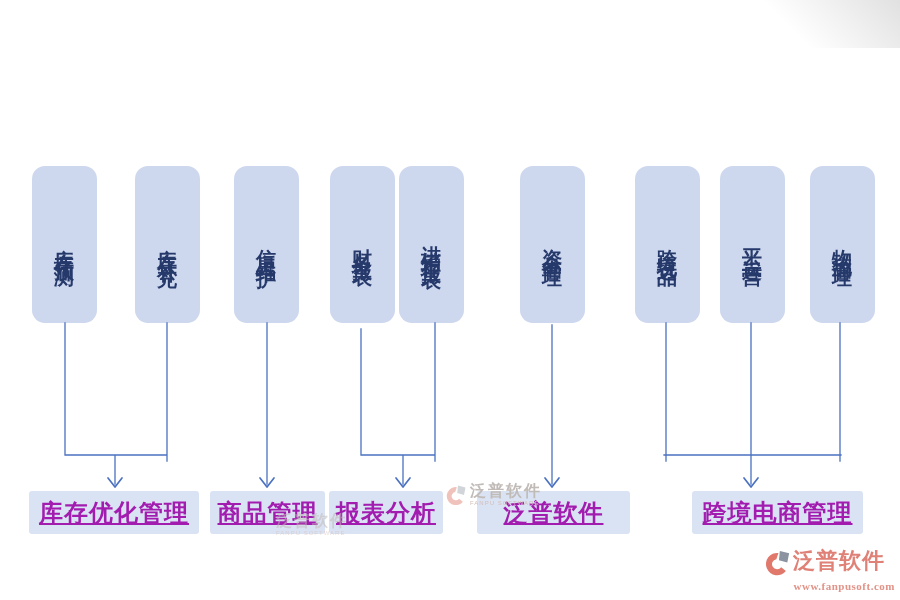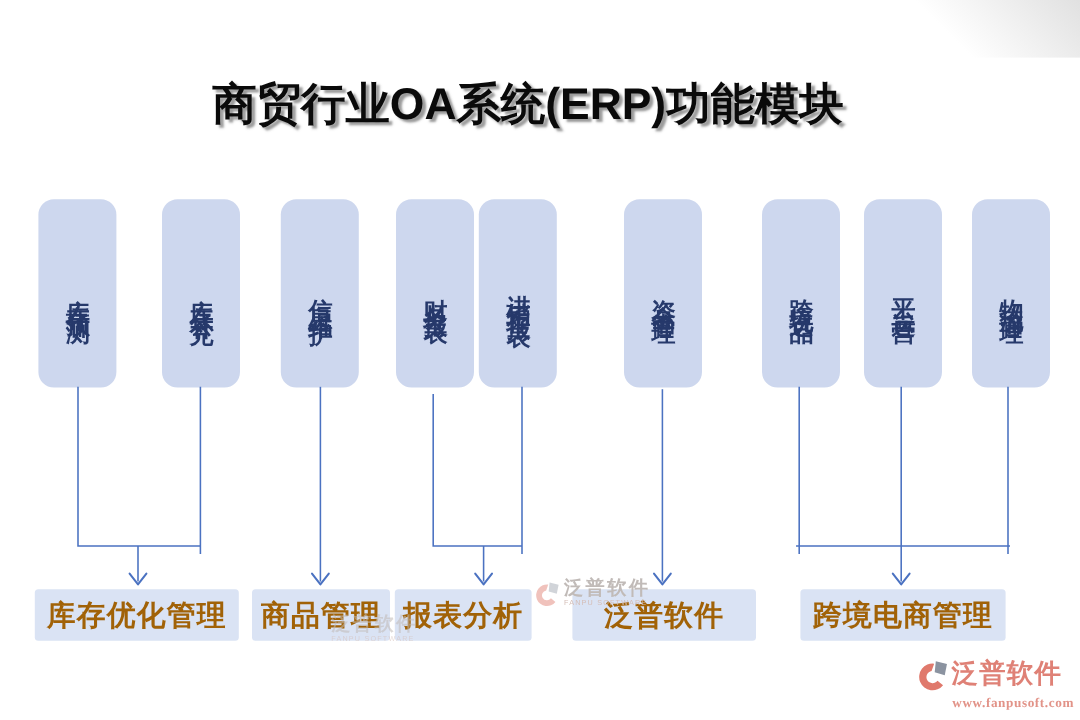--- a/index.html
+++ b/index.html
@@ -25,22 +25,23 @@
   }
   .vbox span{
     writing-mode:vertical-rl;text-orientation:upright;
     font-size:20px;font-weight:bold;color:#26396b;
     letter-spacing:6px;line-height:1;
   }
   .cat{
     position:absolute;top:491px;height:43px;
     background:#dae3f4;border-radius:3px;
     display:flex;align-items:center;justify-content:center;
-    font-size:24px;font-weight:bold;color:#a16207;letter-spacing:1px;
+    font-size:24px;font-weight:bold;color:#a21caf;letter-spacing:1px;
     white-space:nowrap;
+    text-decoration:underline;
   }
   #connector-layer{position:absolute;left:0;top:0;pointer-events:none;}
   .wm{position:absolute;display:flex;align-items:flex-start;gap:3px;}
   .wm .wm-txt{display:flex;flex-direction:column;}
   .wm .wm-cn{font-size:16px;font-weight:bold;color:#c1bbb8;letter-spacing:2px;line-height:1.05;}
   .wm .wm-en{font-size:6px;color:#d4bdb6;letter-spacing:1px;}
   #watermark-main{left:446px;top:483px;}
   #watermark-2{left:276px;top:513px;opacity:.55;}
   #footer-logo{
     position:absolute;left:765px;top:549px;width:130px;
@@ -57,21 +58,20 @@
     white-space:nowrap;
   }
 </style>
 </head>
 <body>
 
 <div id="page">
 
   <div id="corner-shade"></div>
 
-  <div id="diagram-title">商贸行业OA系统(ERP)功能模块</div>
 
   <div class="vbox" style="left:32px">
       <span>库存预测</span>
     </div>
   <div class="vbox" style="left:135px">
       <span>库存补充</span>
     </div>
   <div class="vbox" style="left:234px">
       <span>信息维护</span>
     </div>
@@ -108,21 +108,21 @@
       <path d="M396 478 L403 487 L410 478"></path>
       <path d="M545 478 L552 487 L559 478"></path>
       <path d="M744 478 L751 487 L758 478"></path>
     </g>
   </svg>
 
   <div class="cat" style="left:29px;width:170px">库存优化管理</div>
   <div class="cat" style="left:210px;width:115px">商品管理</div>
   <div class="cat" style="left:329px;width:114px">报表分析</div>
   <div class="cat" style="left:477px;width:153px">泛普软件</div>
-  <div class="cat" style="left:667px;width:171px">跨境电商管理</div>
+  <div class="cat" style="left:692px;width:171px">跨境电商管理</div>
 
   <div class="wm" id="watermark-main">
     <svg width="21" height="26" viewBox="0 0 28 32" style="opacity:.45">
       <path d="M22.5 23.5 A 12 12 0 1 1 14.5 4.2 L12.2 10.8 A 5.5 5.5 0 1 0 17.5 19.5 Z" fill="#e0796c"></path>
       <path d="M16 2 L26 4.5 L24 14.5 L15 12 Z" fill="#9aa1ac"></path>
     </svg>
     <span class="wm-txt">
       <span class="wm-cn">泛普软件</span>
       <span class="wm-en">FANPU SOFTWARE</span>
     </span>

